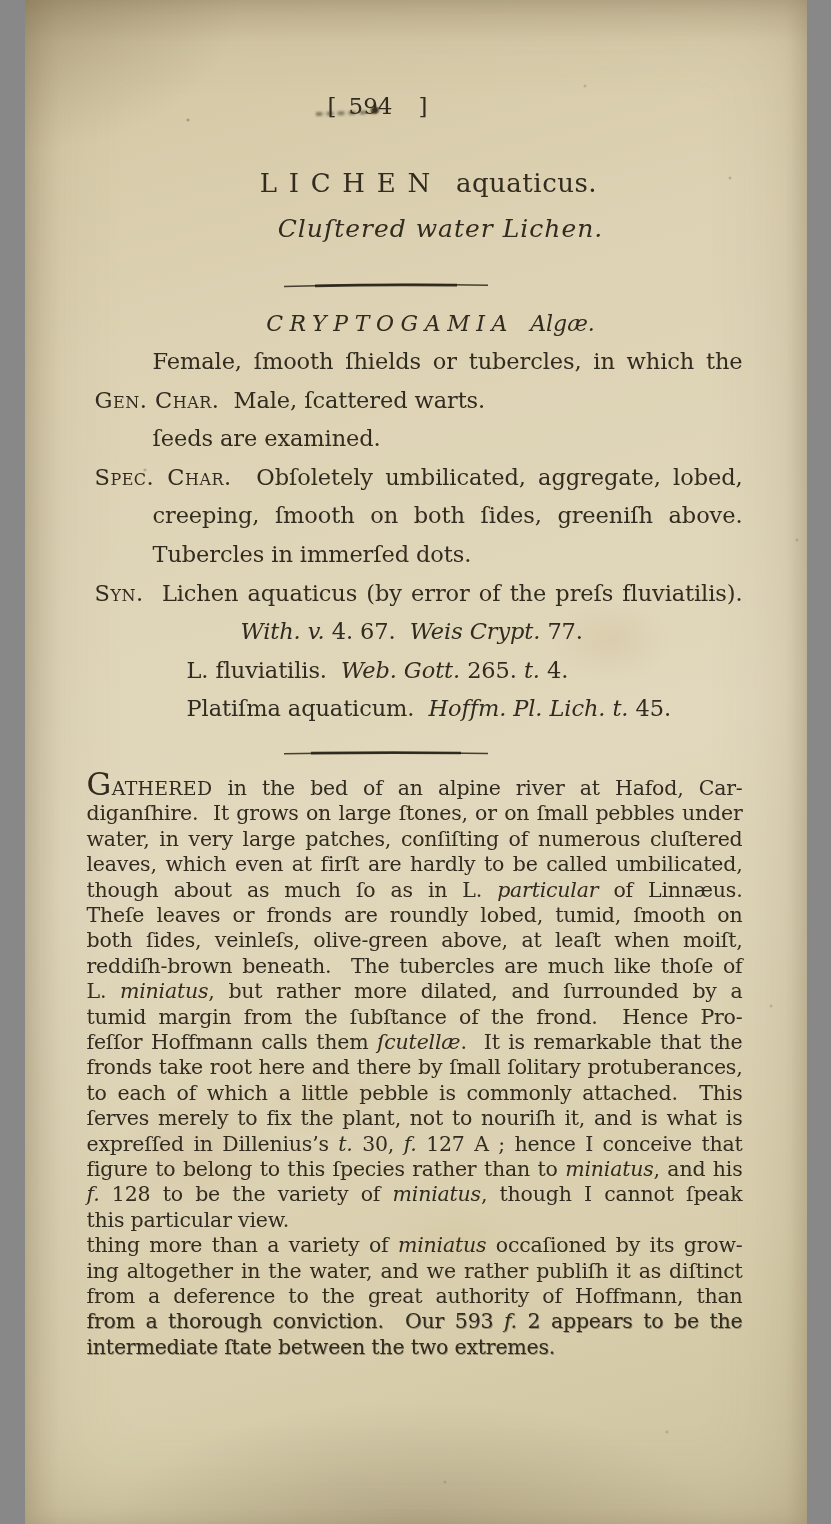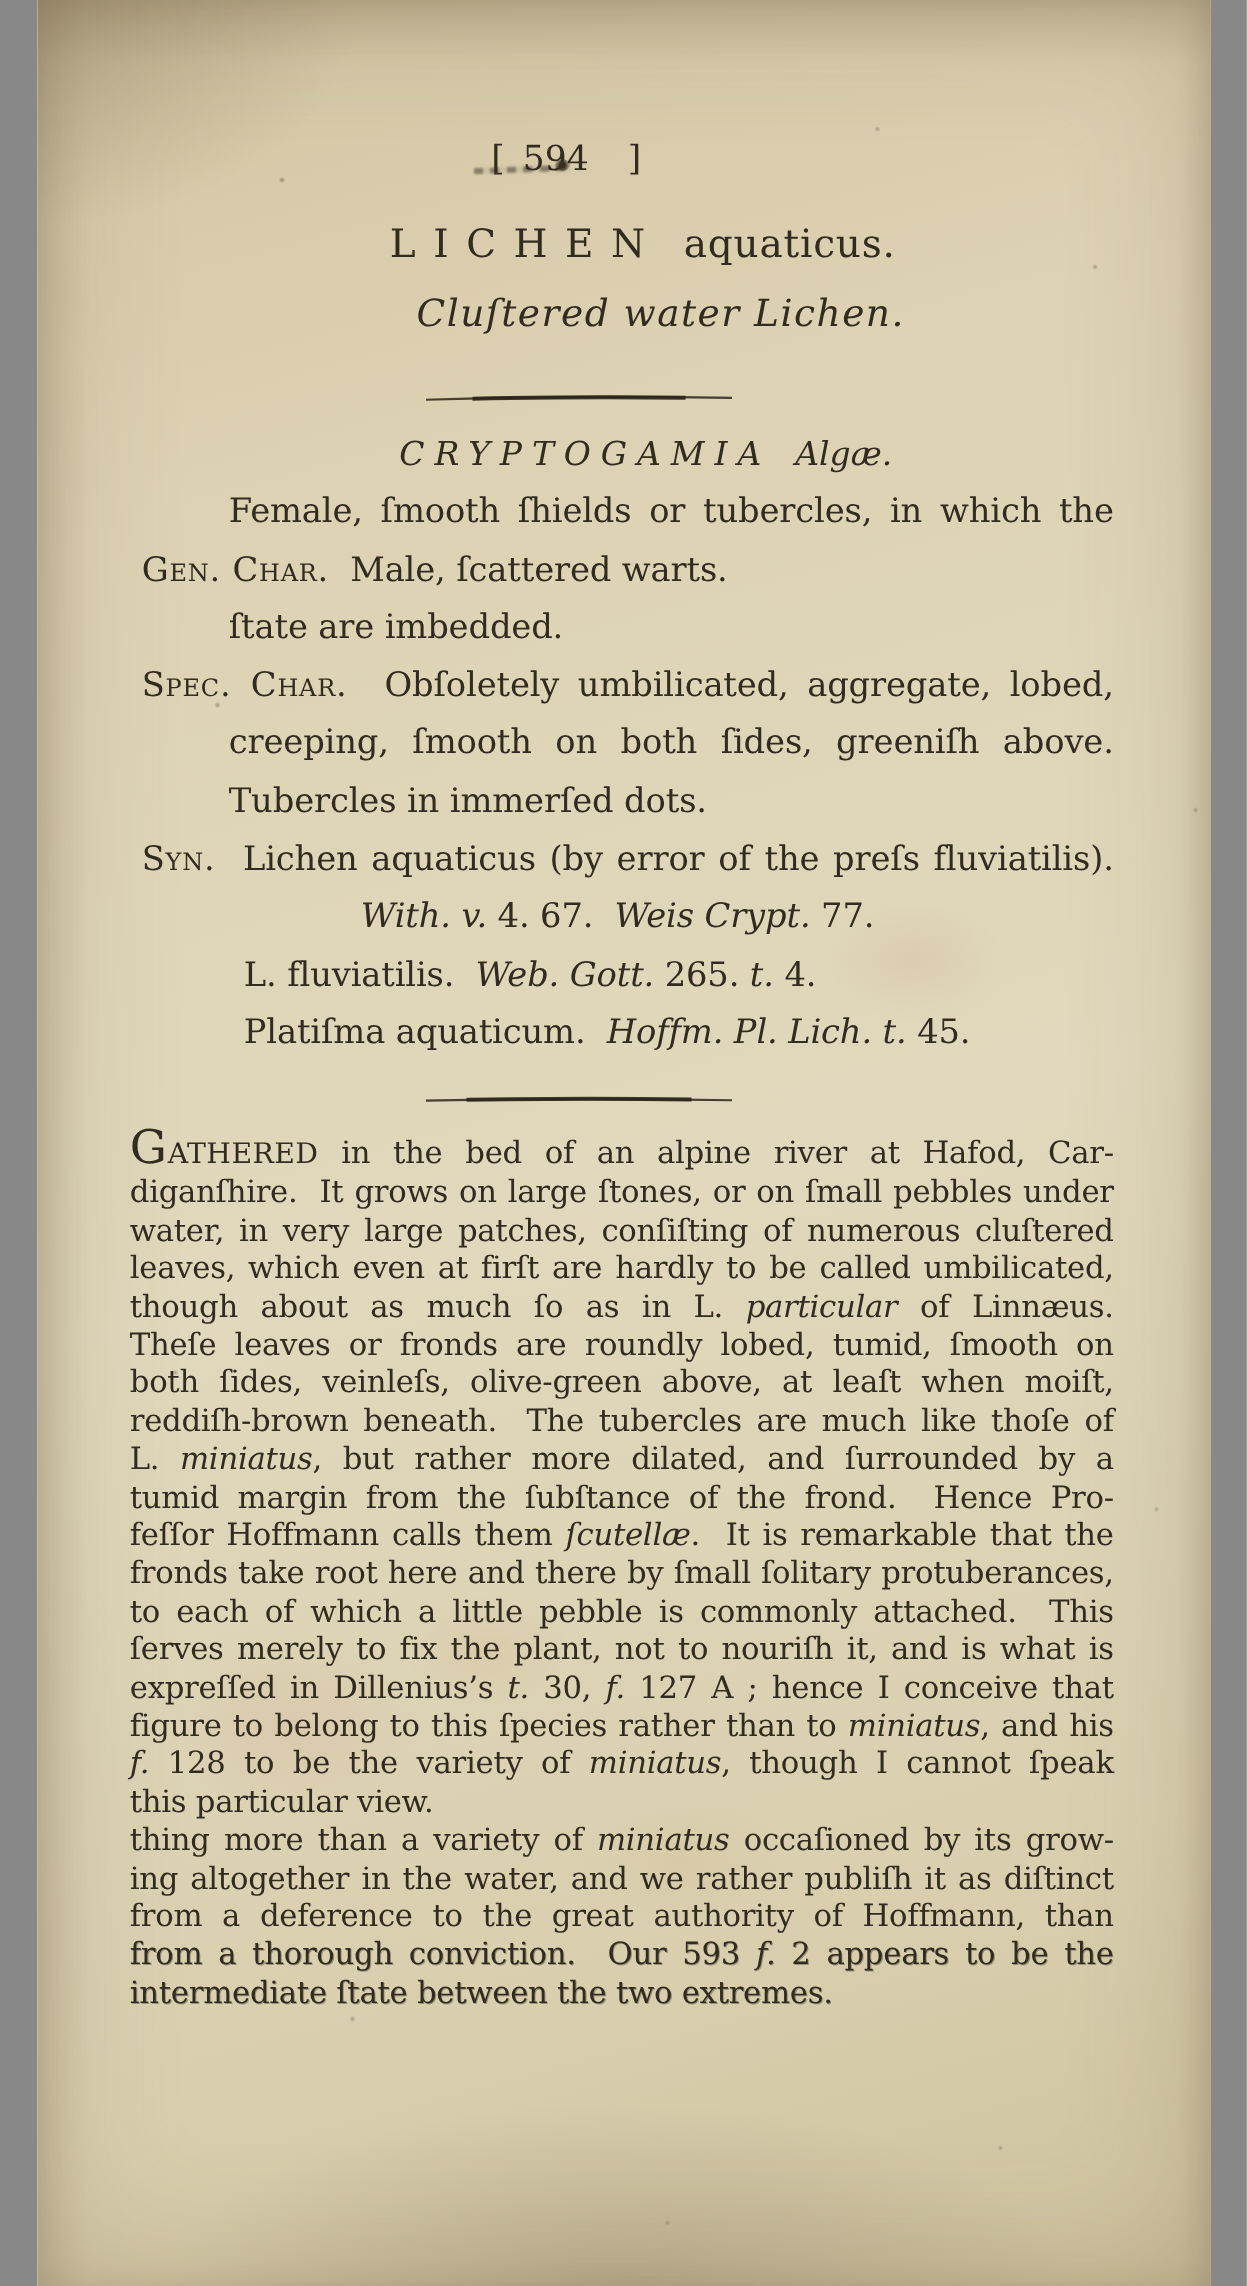--- a/index.html
+++ b/index.html
@@ -46,21 +46,21 @@
 
   
   .pagenum{
     margin-top:92px;height:28px;line-height:28px;
     text-align:center;font-size:23px;
     transform:translateX(-37px);
   }
   .pagenum .br-open{margin-right:12px;}
   .pagenum .br-close{margin-left:26px;}
   .title{
-    margin:26px 0 0 0;height:34px;line-height:34px;
+    margin:46px 0 0 0;height:34px;line-height:34px;
     text-align:center;font-size:26px;font-weight:normal;
     transform:translateX(14px);
   }
   .title .genus{letter-spacing:.45em;}
   .title .species{margin-left:14px;letter-spacing:.02em;}
   .subtitle{
     margin:12px 0 0 0;height:34px;line-height:34px;
     text-align:center;font-size:25px;font-weight:normal;font-style:italic;
     letter-spacing:.04em;
     transform:translateX(26px);
@@ -85,21 +85,21 @@
   .seg-sc{font-variant:small-caps;letter-spacing:.5px;}
   .worn{text-shadow:.7px .9px .4px rgba(52,42,28,.38);filter:blur(.2px);}
 
   
   .charblock{
     margin-top:4px;padding-left:8px;
     font-size:22.5px;line-height:38.6px;letter-spacing:-.1px;
   }
   .charblock .ind1{margin-left:58px;}
   .charblock .ind2{margin-left:146px;}
-  .charblock .ind3{margin-left:68px;}
+  .charblock .ind3{margin-left:92px;}
 
   
   .body{
     margin-top:26px;
     font-size:20.5px;line-height:25.4px;letter-spacing:-.2px;
   }
   .body .seg-bigcap{font-size:31px;line-height:0;letter-spacing:.5px;}
   .body .seg-caps{font-size:.92em;letter-spacing:.3px;}
   .body .pfirst{text-indent:20px;}
 
@@ -137,21 +137,21 @@
         <path d="M3 5.5 Q 105 2.5, 207 4.2" stroke="#2a251a" stroke-width="1.5" fill="none" opacity="0.85"></path>
         <path d="M34 4.8 Q 105 3.2, 176 4.2" stroke="#2a251a" stroke-width="2.7" fill="none" opacity="0.9"></path>
       </svg>
     </div>
 
     <div class="classification"><span class="order">CRYPTOGAMIA</span><span class="family">Algæ.</span></div>
 
     <div class="charblock" id="charblock">
         <div class="line ind1 just"><span class="seg-r">Female, ſmooth ſhields or tubercles, in which the</span></div>
         <div class="line ind0"><span class="seg-sc">Gen. Char.</span><span class="seg-r">  Male, ſcattered warts.</span></div>
-        <div class="line ind1"><span class="seg-r">ſtate are imbedded.</span></div>
+        <div class="line ind1"><span class="seg-r">ſeeds are examined.</span></div>
         <div class="line ind0 just"><span class="seg-sc">Spec. Char.</span><span class="seg-r">  Obſoletely umbilicated, aggregate, lobed,</span></div>
         <div class="line ind1 just"><span class="seg-r">creeping, ſmooth on both ſides, greeniſh above.</span></div>
         <div class="line ind1"><span class="seg-r">Tubercles in immerſed dots.</span></div>
         <div class="line ind0 just"><span class="seg-sc">Syn.</span><span class="seg-r">  Lichen aquaticus (by error of the preſs fluviatilis).</span></div>
         <div class="line ind2"><span class="seg-i">With. v.</span><span class="seg-r"> 4. 67.  </span><span class="seg-i">Weis Crypt.</span><span class="seg-r"> 77.</span></div>
         <div class="line ind3"><span class="seg-r">L. fluviatilis.  </span><span class="seg-i">Web. Gott.</span><span class="seg-r"> 265. </span><span class="seg-i">t.</span><span class="seg-r"> 4.</span></div>
         <div class="line ind3"><span class="seg-r">Platiſma aquaticum.  </span><span class="seg-i">Hoffm. Pl. Lich. t.</span><span class="seg-r"> 45.</span></div>
       </div>
 
     <div class="rule second">

